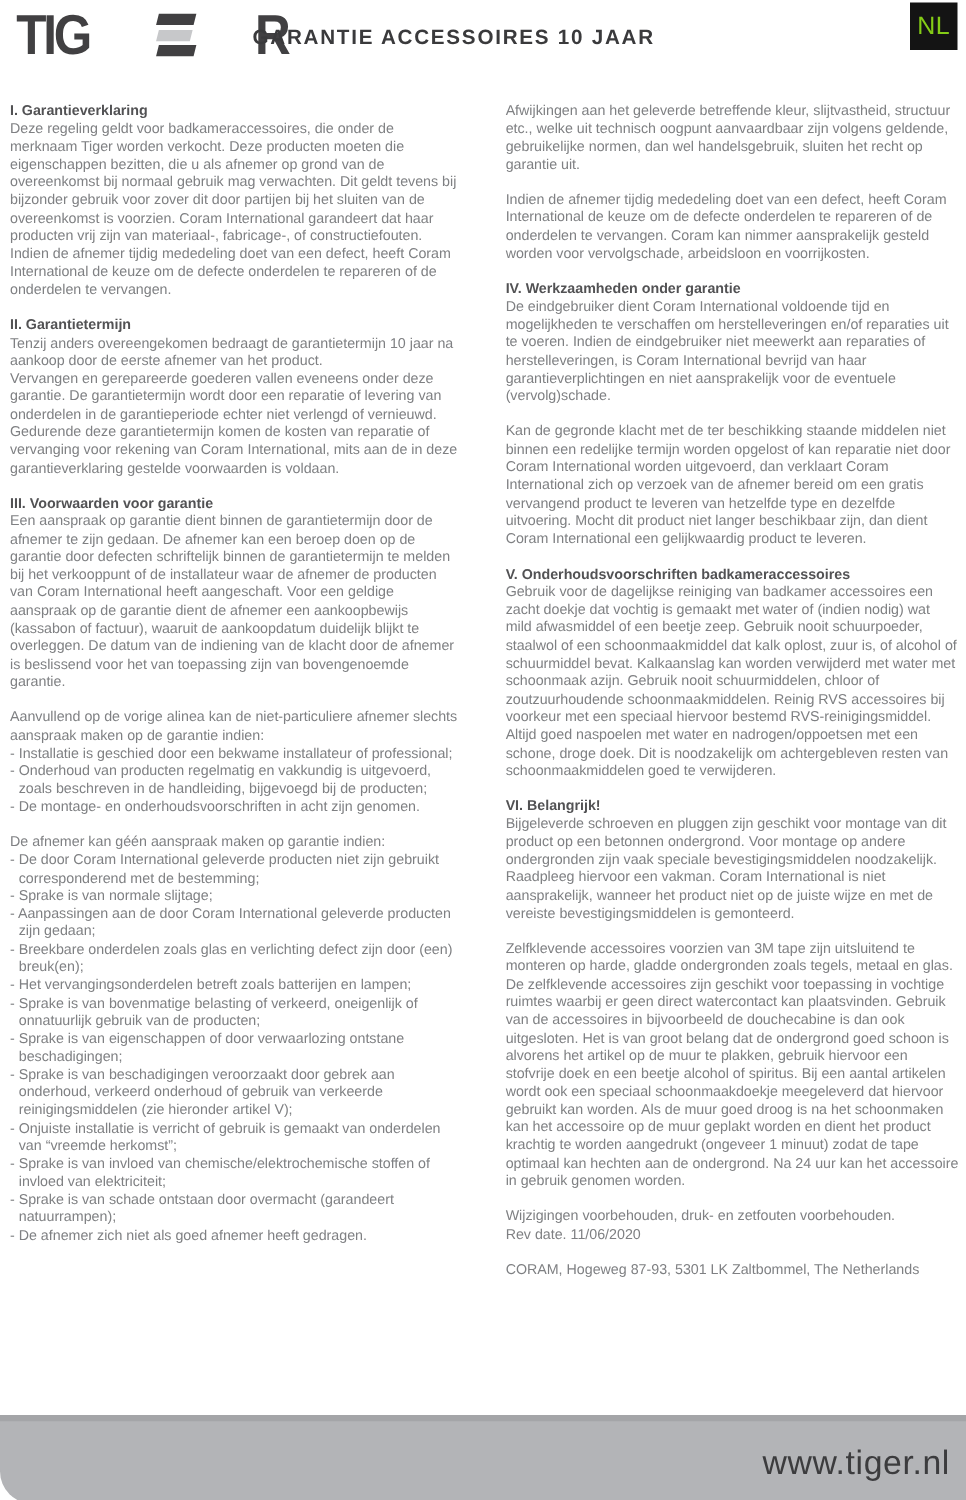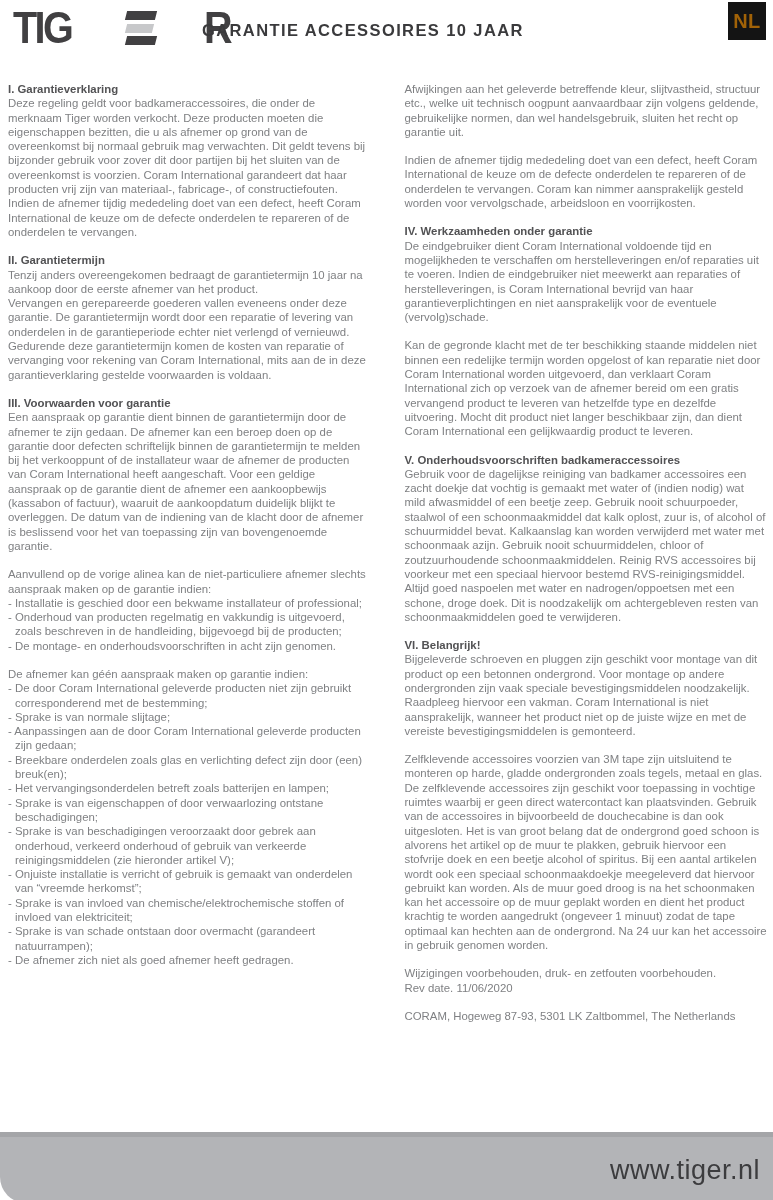--- a/index.html
+++ b/index.html
@@ -24,21 +24,21 @@
   .logo-e .bar { height: 9px; width: 30px; transform: skewX(-14deg); }
   .logo-e .b1, .logo-e .b3 { background: #414042; }
   .logo-e .b2 { background: #c7c8ca; width: 27px; }
   .doc-title {
     position: absolute; left: 202px; top: 21px;
     font-size: 16.5px; font-weight: bold; letter-spacing: 1.4px; color: #3a3a3c;
     white-space: nowrap;
   }
   .lang-badge {
     position: absolute; top: 2px; right: 7px; width: 38px; height: 38px;
-    background: #141414; color: #a16207; font-weight: bold; font-size: 20px;
+    background: #141414; color: #84cc16; font-weight: normal; font-size: 20px;
     display: flex; align-items: center; justify-content: center; letter-spacing: 0.5px;
   }
   
   .content { display: flex; gap: 34px; padding: 0 6px 0 8px; }
   .col {
     flex: 1; min-width: 0;
     font-size: 11.4px; line-height: 14.3px; color: #7f8083;
   }
   .blk { margin: 0 0 14px 0; }
   .blk.tight { margin-bottom: 0; }
@@ -90,20 +90,21 @@
           <div class="li">- Onderhoud van producten regelmatig en vakkundig is uitgevoerd, zoals beschreven in de handleiding, bijgevoegd bij de producten;</div>
           <div class="li">- De montage- en onderhoudsvoorschriften in acht zijn genomen.</div>
         </div>
         <div class="blk para tight">De afnemer kan géén aanspraak maken op garantie indien:</div>
         <div class="blk list">
           <div class="li">- De door Coram International geleverde producten niet zijn gebruikt corresponderend met de bestemming;</div>
           <div class="li">- Sprake is van normale slijtage;</div>
           <div class="li">- Aanpassingen aan de door Coram International geleverde producten zijn gedaan;</div>
           <div class="li">- Breekbare onderdelen zoals glas en verlichting defect zijn door (een) breuk(en);</div>
           <div class="li">- Het vervangingsonderdelen betreft zoals batterijen en lampen;</div>
+          <div class="li">- Sprake is van bovenmatige belasting of verkeerd, oneigenlijk of onnatuurlijk gebruik van de producten;</div>
           <div class="li">- Sprake is van eigenschappen of door verwaarlozing ontstane beschadigingen;</div>
           <div class="li">- Sprake is van beschadigingen veroorzaakt door gebrek aan onderhoud, verkeerd onderhoud of gebruik van verkeerde reinigingsmiddelen (zie hieronder artikel V);</div>
           <div class="li">- Onjuiste installatie is verricht of gebruik is gemaakt van onderdelen van “vreemde herkomst”;</div>
           <div class="li">- Sprake is van invloed van chemische/elektrochemische stoffen of invloed van elektriciteit;</div>
           <div class="li">- Sprake is van schade ontstaan door overmacht (garandeert natuurrampen);</div>
           <div class="li">- De afnemer zich niet als goed afnemer heeft gedragen.</div>
         </div>
       </div>
     <div class="col" id="col-right">
         <div class="blk para">Afwijkingen aan het geleverde betreffende kleur, slijtvastheid, structuur etc., welke uit technisch oogpunt aanvaardbaar zijn volgens geldende, gebruikelijke normen, dan wel handelsgebruik, sluiten het recht op garantie uit.</div>

